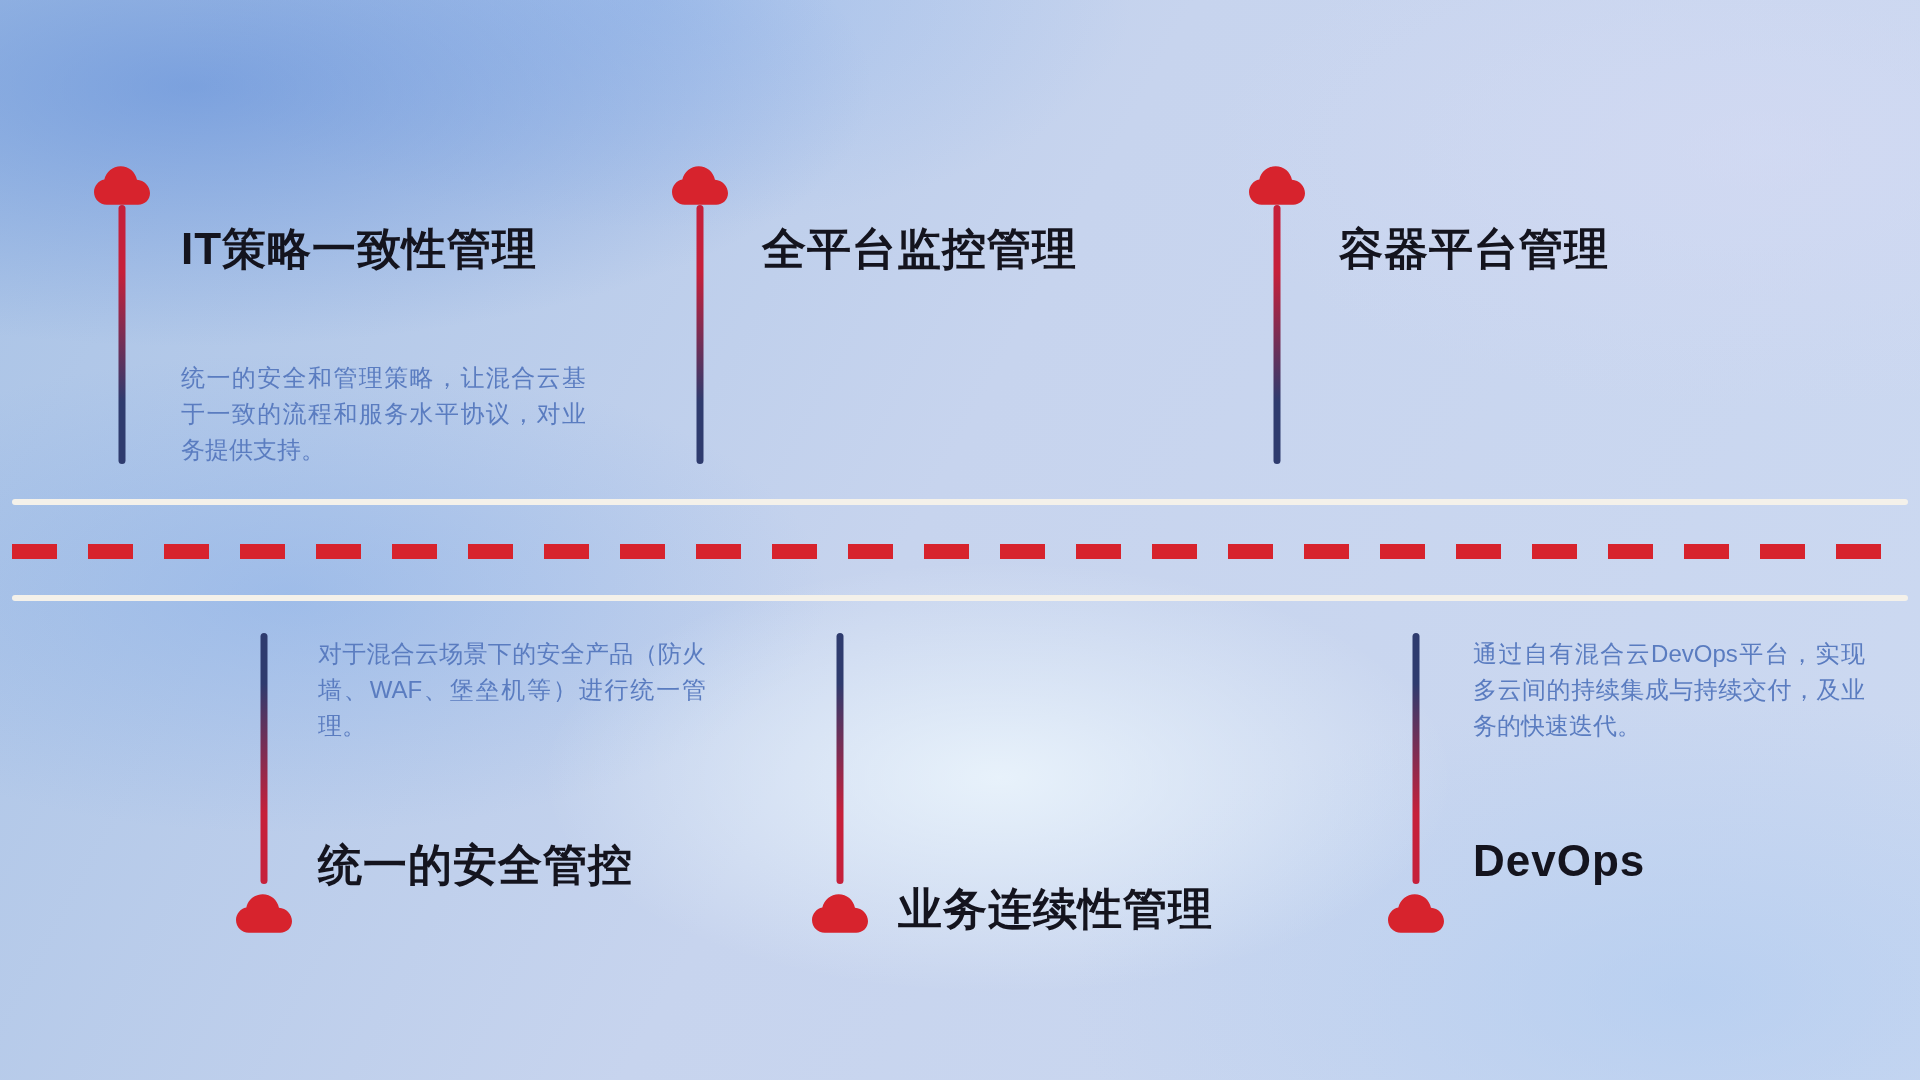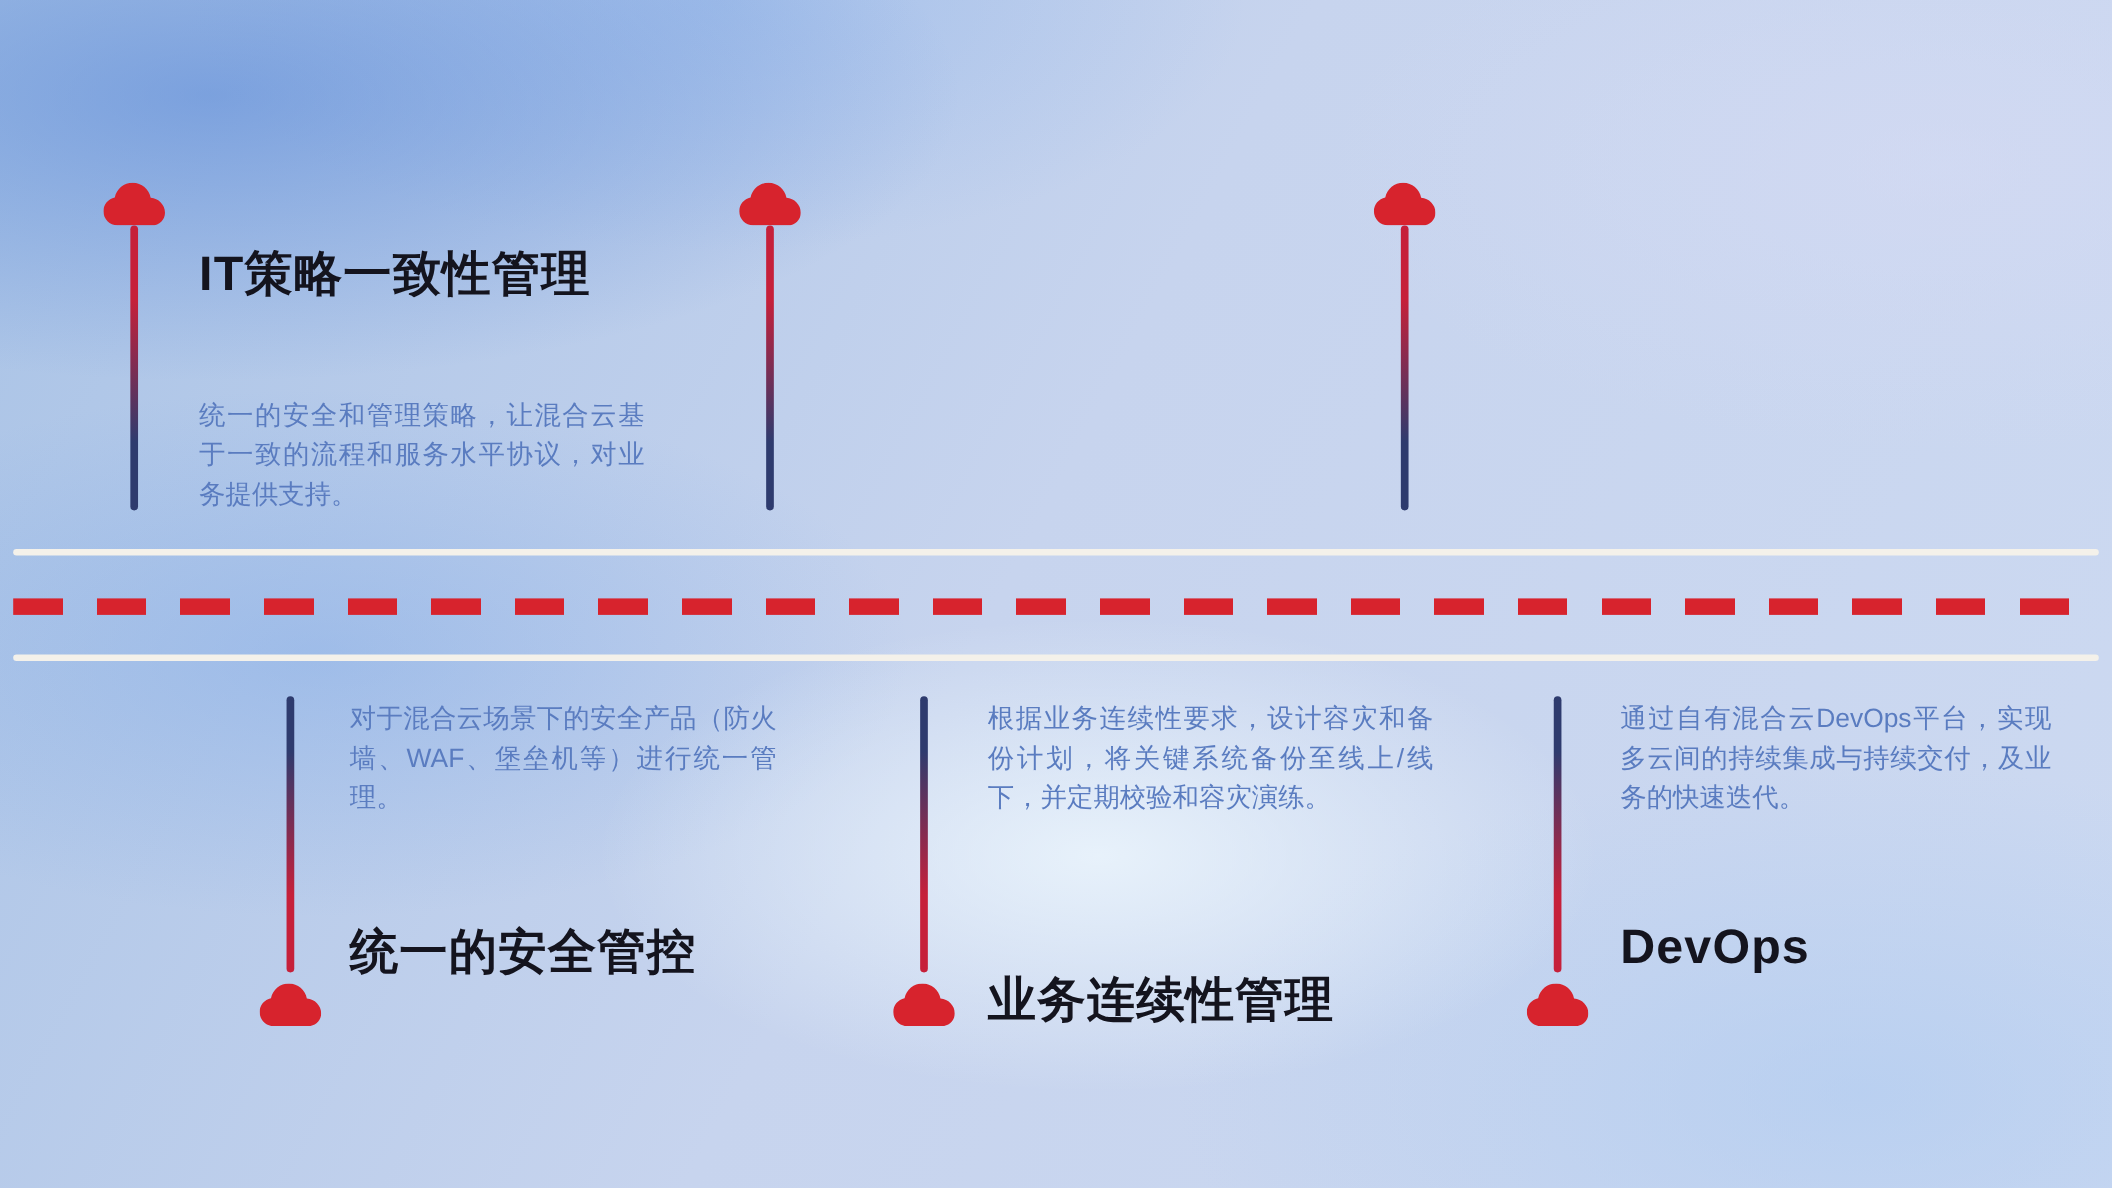--- a/index.html
+++ b/index.html
@@ -86,27 +86,29 @@
   <div class="vline down" style="left:122px; top:205px; height:259px;"></div>
   <div class="title" style="left:181px; top:220px;">IT策略一致性管理</div>
   <div class="desc" style="left:181px; top:360px; width:405px;">统一的安全和管理策略，让混合云基于一致的流程和服务水平协议，对业务提供支持。</div>
 
   <div class="cloud" style="left:700px; top:166px;">
     <svg viewBox="0 0 58 40" width="56" height="39">
       <path d="M45.8 40H13.2C5.9 40 0 34.1 0 26.8c0-6.4 4.6-11.8 10.7-13C12.5 5.7 19.4 0 27.6 0c8.4 0 15.4 6 16.9 14 7.4.5 13.5 6.6 13.5 14.1 0 6.6-5.4 11.9-12.2 11.9z" fill="#d7232d"></path>
     </svg>
   </div>
   <div class="vline down" style="left:700px; top:205px; height:259px;"></div>
+  <div class="title" style="left:762px; top:220px;">全平台监控管理</div>
 
   <div class="cloud" style="left:1277px; top:166px;">
     <svg viewBox="0 0 58 40" width="56" height="39">
       <path d="M45.8 40H13.2C5.9 40 0 34.1 0 26.8c0-6.4 4.6-11.8 10.7-13C12.5 5.7 19.4 0 27.6 0c8.4 0 15.4 6 16.9 14 7.4.5 13.5 6.6 13.5 14.1 0 6.6-5.4 11.9-12.2 11.9z" fill="#d7232d"></path>
     </svg>
   </div>
   <div class="vline down" style="left:1277px; top:205px; height:259px;"></div>
+  <div class="title" style="left:1339px; top:220px;">容器平台管理</div>
 
   <div>
     <div class="road-line" style="top:499px;"></div>
     <div class="road-dash" style="top:544px;"></div>
     <div class="road-line" style="top:595px;"></div>
   </div>
 
   <div class="vline up" style="left:264px; top:633px; height:251px;"></div>
   <div class="cloud" style="left:264px; top:894px;">
     <svg viewBox="0 0 58 40" width="56" height="39">
@@ -115,21 +117,20 @@
   </div>
   <div class="desc" style="left:318px; top:636px; width:388px;">对于混合云场景下的安全产品（防火墙、WAF、堡垒机等）进行统一管理。</div>
   <div class="title" style="left:318px; top:836px;">统一的安全管控</div>
 
   <div class="vline up" style="left:840px; top:633px; height:251px;"></div>
   <div class="cloud" style="left:840px; top:894px;">
     <svg viewBox="0 0 58 40" width="56" height="39">
       <path d="M45.8 40H13.2C5.9 40 0 34.1 0 26.8c0-6.4 4.6-11.8 10.7-13C12.5 5.7 19.4 0 27.6 0c8.4 0 15.4 6 16.9 14 7.4.5 13.5 6.6 13.5 14.1 0 6.6-5.4 11.9-12.2 11.9z" fill="#d7232d"></path>
     </svg>
   </div>
-  <div class="desc" style="left:898px; top:636px; width:405px;">根据业务连续性要求，设计容灾和备份计划，将关键系统备份至线上/线下，并定期校验和容灾演练。</div>
   <div class="title" style="left:898px; top:880px;">业务连续性管理</div>
 
   <div class="vline up" style="left:1416px; top:633px; height:251px;"></div>
   <div class="cloud" style="left:1416px; top:894px;">
     <svg viewBox="0 0 58 40" width="56" height="39">
       <path d="M45.8 40H13.2C5.9 40 0 34.1 0 26.8c0-6.4 4.6-11.8 10.7-13C12.5 5.7 19.4 0 27.6 0c8.4 0 15.4 6 16.9 14 7.4.5 13.5 6.6 13.5 14.1 0 6.6-5.4 11.9-12.2 11.9z" fill="#d7232d"></path>
     </svg>
   </div>
   <div class="desc" style="left:1473px; top:636px; width:392px;">通过自有混合云DevOps平台，实现多云间的持续集成与持续交付，及业务的快速迭代。</div>
   <div class="title" style="left:1473px; top:836px;">DevOps</div>

